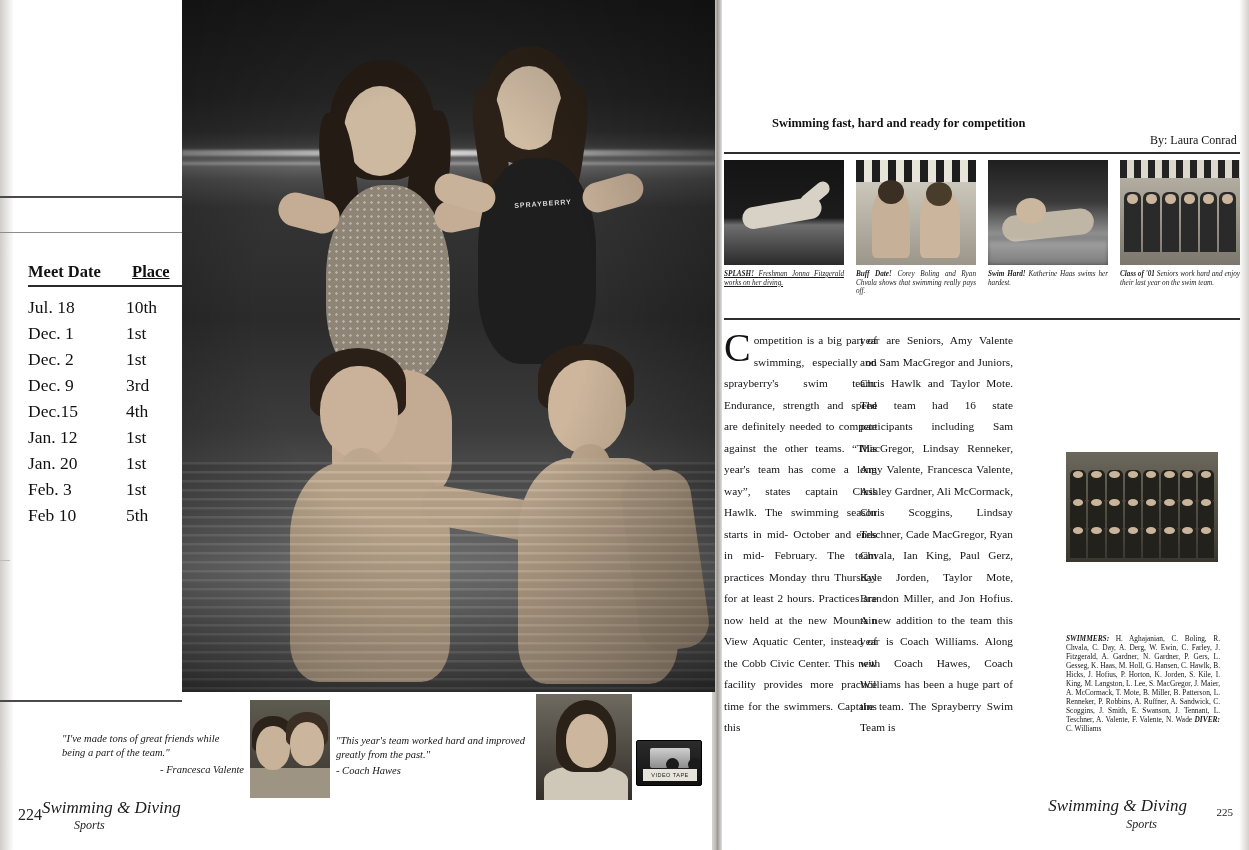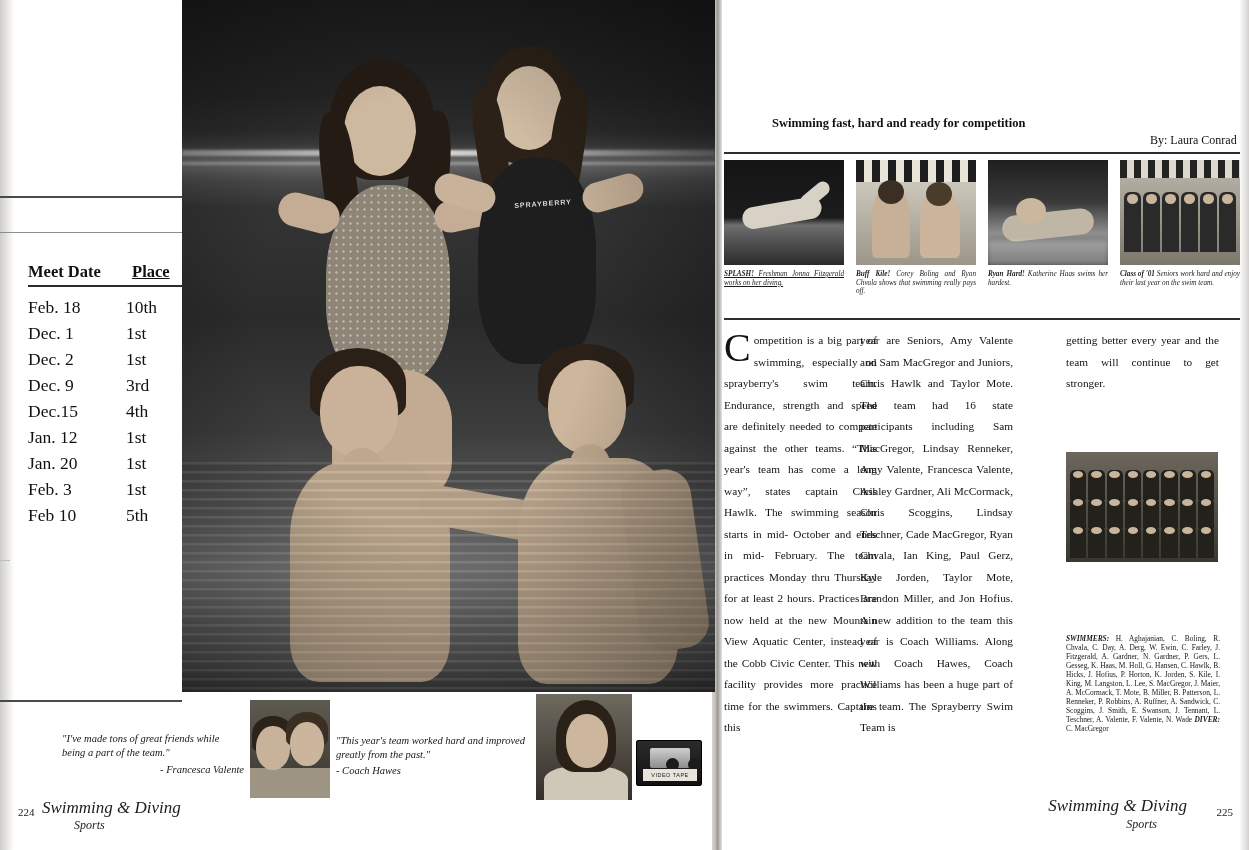--- a/index.html
+++ b/index.html
@@ -195,21 +195,21 @@
   }
   .vhs .reel { position:absolute; top:10px; width:13px; height:13px; border-radius:50%; background:#1b1b1b; }
   .vhs .reel.l { left:16px; } .vhs .reel.r { left:38px; }
   .vhs .label {
     position:absolute; left:6px; bottom:4px; width:54px; height:12px;
     background:#e7e4dc; color:#222; font-size:5.5px; letter-spacing:.5px;
     font-family:"Liberation Sans", sans-serif; text-align:center; line-height:12px;
   }
 
   
-  .folio-left { position: absolute; left: 18px; top: 806px; font-size: 11px; color:#222; }
+  .folio-left { position: absolute; left: 18px; top: 806px; font-size: 16px; color:#222; }
   .footer-left-script {
     position: absolute; left: 42px; top: 798px;
     font-family: "Liberation Serif", serif; font-style: italic; font-size: 17px; color:#1b1b1b;
   }
   .footer-left-sub {
     position: absolute; left: 74px; top: 818px;
     font-family: "Liberation Serif", serif; font-style: italic; font-size: 12px; color:#1b1b1b;
   }
 
   
@@ -328,21 +328,21 @@
   <div class="rule-mid-left"></div>
 
   <div class="meet-table">
     <div class="meet-head">
       <div class="c1">Meet Date</div>
       <div class="c2">Place</div>
     </div>
     <div class="meet-head-rule"></div>
     <div>
       <div class="meet-row">
-        <div class="c1">Feb. 18</div>
+        <div class="c1">Jul. 18</div>
         <div class="c2">10th</div>
       </div>
       <div class="meet-row">
         <div class="c1">Dec. 1</div>
         <div class="c2">1st</div>
       </div>
       <div class="meet-row">
         <div class="c1">Dec. 2</div>
         <div class="c2">1st</div>
       </div>
@@ -490,39 +490,36 @@
         <span></span>
         <span></span>
       </div>
     </div>
   </div>
 
   <div class="sp-cap c1">
     <b>SPLASH!</b><span> Freshman Jonna Fitzgerald works on her diving.</span>
   </div>
   <div class="sp-cap c2">
-    <b>Buff Kile!</b><span> Corey Boling and Ryan Chvala shows that swimming really pays off.</span>
+    <b>Buff Date!</b><span> Corey Boling and Ryan Chvala shows that swimming really pays off.</span>
   </div>
   <div class="sp-cap c3">
-    <b>Ryan Hard!</b><span> Katherine Haas swims her hardest.</span>
+    <b>Swim Hard!</b><span> Katherine Haas swims her hardest.</span>
   </div>
   <div class="sp-cap c4">
     <b>Class of '01</b><span> Seniors work hard and enjoy their last year on the swim team.</span>
   </div>
 
   <div class="rule-right-2"></div>
 
   <div class="col a">
     <span class="dropcap">C</span><span>ompetition is a big part of swimming, especially on sprayberry's swim team. Endurance, strength and speed are definitely needed to compete against the other teams. “This year's team has come a long way”, states captain Chris Hawlk. The swimming season starts in mid- October and ends in mid- February. The team practices Monday thru Thursday for at least 2 hours. Practices are now held at the new Mountain View Aquatic Center, instead of the Cobb Civic Center. This new facility provides more practice time for the swimmers. Captains this</span>
   </div>
   <div class="col b">
     <span>year are Seniors, Amy Valente and Sam MacGregor and Juniors, Chris Hawlk and Taylor Mote. The team had 16 state participants including Sam MacGregor, Lindsay Renneker, Amy Valente, Francesca Valente, Ashley Gardner, Ali McCormack, Chris Scoggins, Lindsay Teschner, Cade MacGregor, Ryan Chvala, Ian King, Paul Gerz, Kyle Jorden, Taylor Mote, Brandon Miller, and Jon Hofius. A new addition to the team this year is Coach Williams. Along with Coach Hawes, Coach Williams has been a huge part of the team. The Sprayberry Swim Team is</span>
-  </div>
-  <div class="col c">
-    <span>getting better every year and the team will continue to get stronger.</span>
   </div>
 
   <div class="photo-team">
     <div class="pt-bg"></div>
     <div class="pt-row pt-r1">
       <span></span>
         <span></span>
         <span></span>
         <span></span>
         <span></span>
@@ -547,20 +544,20 @@
         <span></span>
         <span></span>
         <span></span>
         <span></span>
         <span></span>
     </div>
   </div>
 
   <div class="swimmers-list">
     <b>SWIMMERS:</b><span> H. Aghajanian, C. Boling, R. Chvala, C. Day, A. Derg, W. Ewin, C. Farley, J. Fitzgerald, A. Gardner, N. Gardner, P. Gers, L. Gesseg, K. Haas, M. Holl, G. Hansen, C. Hawlk, B. Hicks, J. Hofius, P. Horton, K. Jorden, S. Kile, I. King, M. Langston, L. Lee, S. MacGregor, J. Maier, A. McCormack, T. Mote, B. Miller, B. Patterson, L. Renneker, P. Robbins, A. Ruffner, A. Sandwick, C. Scoggins, J. Smith, E. Swanson, J. Tennant, L. Teschner, A. Valente, F. Valente, N. Wade</span>
-    <b>DIVER:</b><span> C. MacGregor</span>
+    <b>DIVER:</b><span> C. Williams</span>
   </div>
 
   <div class="footer-right-script">Swimming &amp; Diving</div>
   <div class="footer-right-sub">Sports</div>
   <div class="folio-right">225</div>
 
 </div>
 
 </body></html>

